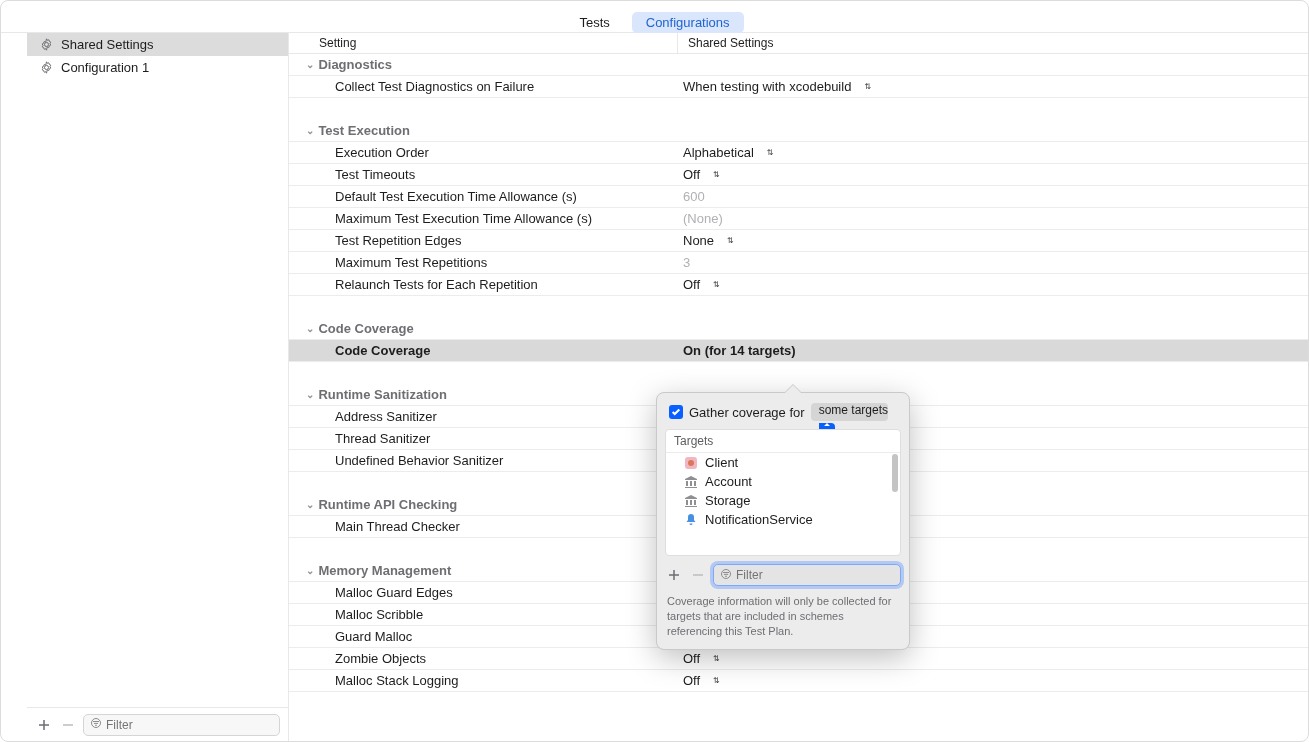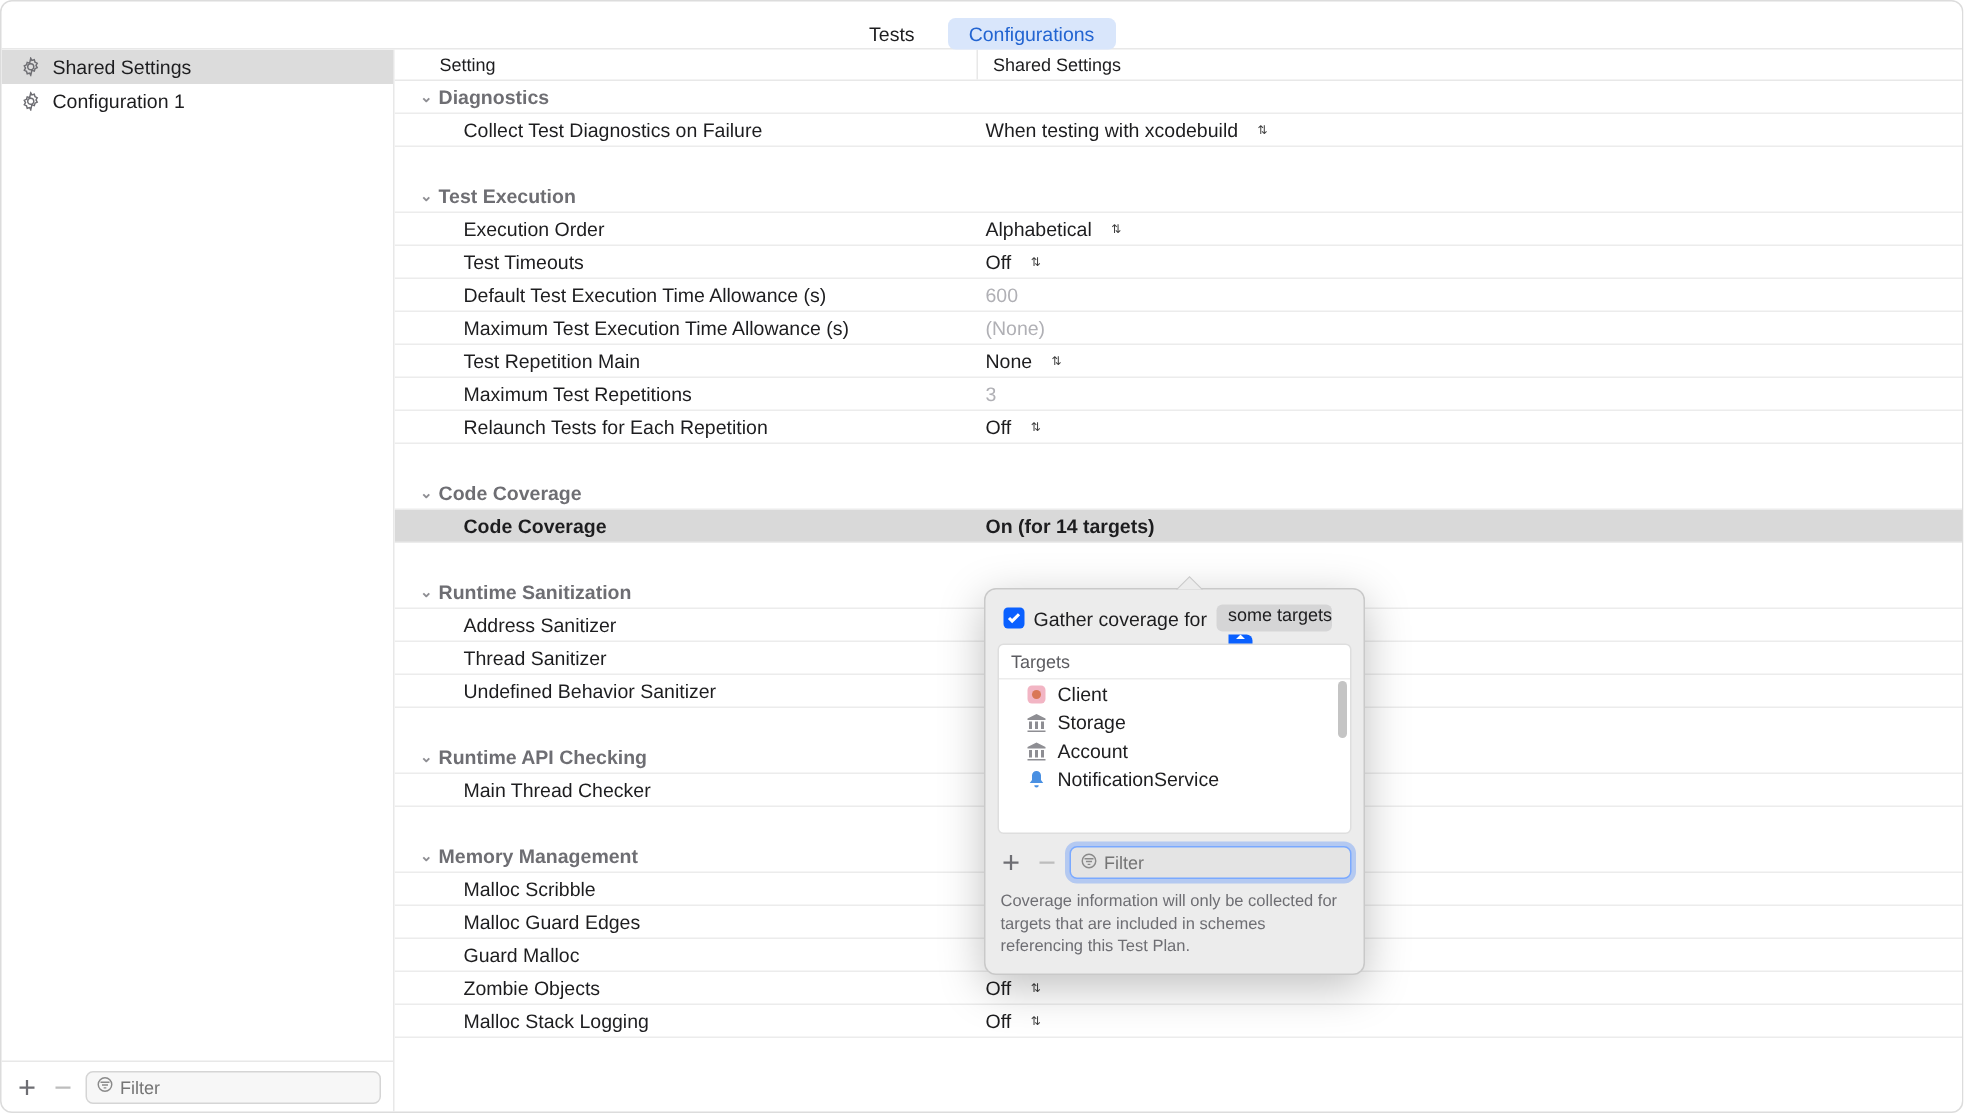--- a/index.html
+++ b/index.html
@@ -1,21 +1,21 @@
 <!DOCTYPE html>
 <html><head>
 <meta charset="utf-8">
 <style>
 * { margin:0; padding:0; box-sizing:border-box; }
 body { font-family:-apple-system,BlinkMacSystemFont,"Helvetica Neue",sans-serif; font-size:13px; color:#1d1d1f; background:#fff; overflow:hidden; }
 .window { width:1309px; height:742px; border:1px solid #dcdcdc; border-radius:8px; position:relative; display:flex; flex-direction:column; }
 .tabs { height:32px; display:flex; align-items:center; justify-content:center; border-bottom:1px solid #e8e8e8; gap:8px; }
 .tab { padding:3px 14px; border-radius:5px; cursor:default;margin-top:12px; }
 .tab.active { background:#d9e6fb; color:#2264d1; }
-.content { flex:1; display:flex; overflow:hidden; }
+.content { flex:1; display:flex; overflow:hidden;padding-left:26px; }
 .sidebar { width:262px; border-right:1px solid #e8e8e8; display:flex; flex-direction:column; }
 .side-list { flex:1; overflow:auto; }
 .side-item { display:flex; align-items:center; gap:6px; padding:4px 10px; height:23px; cursor:default; }
 .side-item.sel { background:#dcdcdc; }
 .side-bot { height:34px; border-top:1px solid #e8e8e8; display:flex; align-items:center; gap:6px; padding:0 8px; }
 .ic-btn { width:18px; height:18px; display:flex; align-items:center; justify-content:center; color:#555; cursor:default; }
 .filter { flex:1; height:22px; border:1px solid #d5d5d5; border-radius:5px; background:#f7f7f7; display:flex; align-items:center; padding:0 6px; gap:4px; color:#8a8a8a; }
 .filter input { border:none; outline:none; background:transparent; font-size:12px; flex:1; color:#444; }
 .main { flex:1; display:flex; flex-direction:column; overflow:hidden; }
 .hdr { height:21px; border-bottom:1px solid #e8e8e8; display:flex; align-items:center; font-size:12px; }
@@ -140,21 +140,21 @@
               <span class="dim">600</span>
             </div>
           </div>
           <div class="row">
             <div class="c1">Maximum Test Execution Time Allowance (s)</div>
             <div class="c2">
               <span class="dim">(None)</span>
             </div>
           </div>
           <div class="row">
-            <div class="c1">Test Repetition Main</div>
+            <div class="c1">Test Repetition Edges</div>
             <div class="c2">
               <span>None</span>
               <span class="pop-arrow" style="font-size: 8px;">⇅</span>
             </div>
           </div>
           <div class="row">
             <div class="c1">Maximum Test Repetitions</div>
             <div class="c2">
               <span class="dim">3</span>
             </div>
@@ -206,30 +206,30 @@
             <div class="c1">Main Thread Checker</div>
             <div class="c2">
               <span></span>
             </div>
           </div>
           <div class="grp">
             <span class="chev">⌄</span>
             <span>Memory Management</span>
           </div>
           <div class="row">
+            <div class="c1">Malloc Guard Edges</div>
+            <div class="c2">
+              <span>Off</span>
+              <span class="pop-arrow" style="font-size: 8px;">⇅</span>
+            </div>
+          </div>
+          <div class="row">
             <div class="c1">Malloc Scribble</div>
             <div class="c2">
               <span></span>
-            </div>
-          </div>
-          <div class="row">
-            <div class="c1">Malloc Guard Edges</div>
-            <div class="c2">
-              <span>Off</span>
-              <span class="pop-arrow" style="font-size: 8px;">⇅</span>
             </div>
           </div>
           <div class="row">
             <div class="c1">Guard Malloc</div>
             <div class="c2">
               <span>Off</span>
               <span class="pop-arrow" style="font-size: 8px;">⇅</span>
             </div>
           </div>
           <div class="row">
@@ -280,29 +280,29 @@
               </svg>
             </span>
             <span>Client</span>
           </div>
           <div class="t-item">
             <span class="icn">
               <svg width="14" height="14" viewBox="0 0 14 14">
                 <path fill="#8e8e93" d="M7 1l6 3v1H1V4zM2 6h2v5H2zM6 6h2v5H6zM10 6h2v5h-2zM1 12h12v1H1z"></path>
               </svg>
             </span>
-            <span>Storage</span>
+            <span>Account</span>
           </div>
           <div class="t-item">
             <span class="icn">
               <svg width="14" height="14" viewBox="0 0 14 14">
                 <path fill="#8e8e93" d="M7 1l6 3v1H1V4zM2 6h2v5H2zM6 6h2v5H6zM10 6h2v5h-2zM1 12h12v1H1z"></path>
               </svg>
             </span>
-            <span>Account</span>
+            <span>Storage</span>
           </div>
           <div class="t-item">
             <span class="icn">
               <svg width="14" height="14" viewBox="0 0 14 14">
                 <path fill="#4a90e2" d="M7 1a3 3 0 013 3v3l1.5 2h-9L4 7V4a3 3 0 013-3zM5.5 10.5a1.5 1.5 0 003 0z"></path>
               </svg>
             </span>
             <span>NotificationService</span>
           </div>
         </div>

